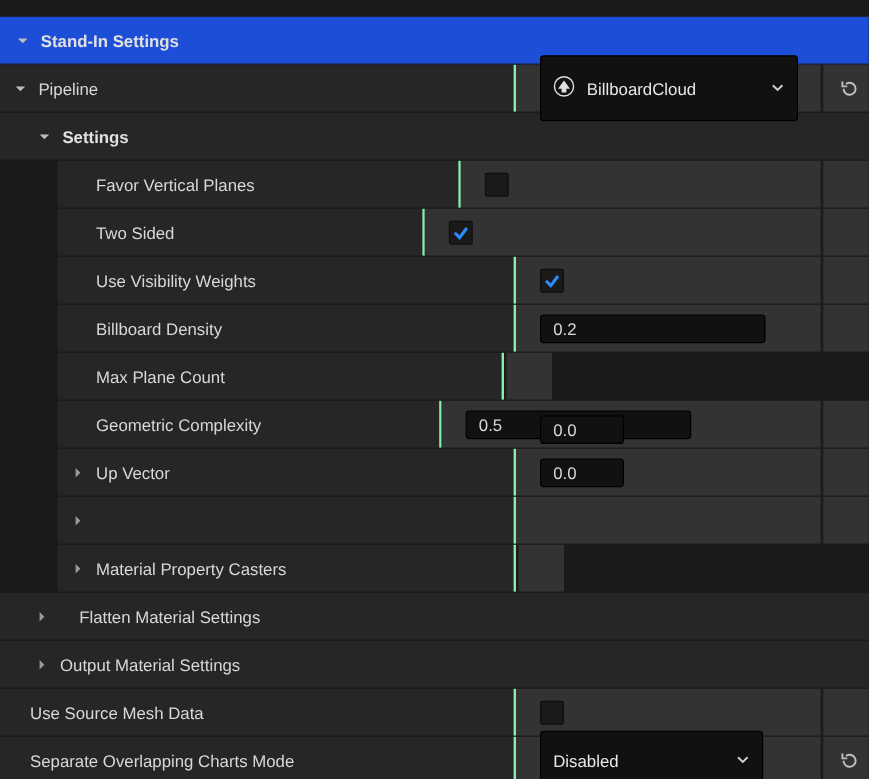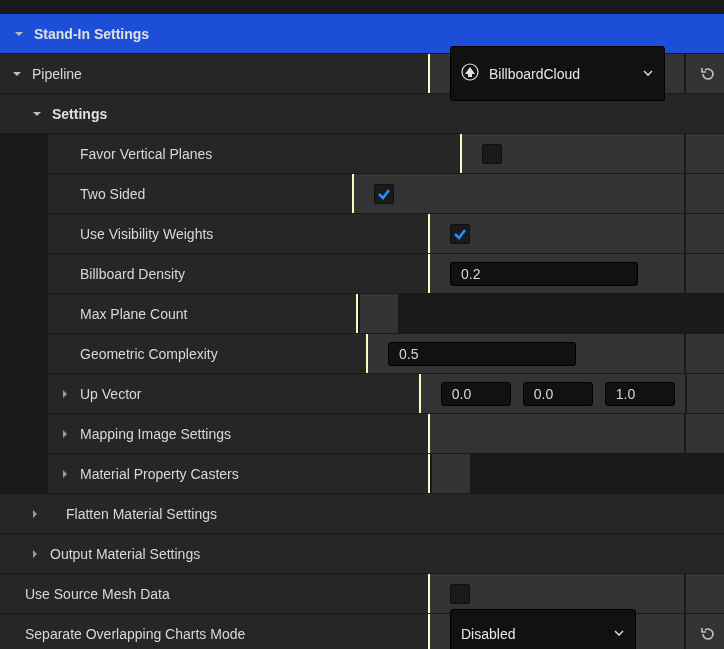--- a/index.html
+++ b/index.html
@@ -23,21 +23,21 @@
     margin-top: 14px;
   }
   .header-2 {
     background: #262626;
     padding-left: 30px;
   }
   .prop-row .label-col {
     display: flex;
     align-items: center;
     background: #262626;
-    border-right: 2px solid #fef9c3;
+    border-right: 2px solid #86efac;
     height: 100%;
   }
   .prop-row .value-col {
     flex: 1;
     display: flex;
     align-items: center;
     background: #333333;
     height: 100%;
     padding-left: 20px;
     padding-right: 10px;
@@ -96,21 +96,21 @@
     border: 1px solid #000;
     border-radius: 3px;
     color: #d8d8d8;
     padding: 3px 10px;
     font-size: 14px;
     width: 188px;
   }
   .vec-input {
     width: 70px;
   }
-  .vec-group { display: flex; gap: 12px; }
+  .vec-group { display: flex; gap: 12px; flex-direction: column; }
   .dropdown {
     background: #111111;
     border: 1px solid #000;
     border-radius: 3px;
     display: flex;
     align-items: center;
     padding: 16px 10px;
     gap: 10px;
     min-width: 186px;
     justify-content: space-between;
@@ -198,21 +198,21 @@
 <div class="row header-2">
   <span class="disclosure">
     <svg width="10" height="10" viewBox="0 0 10 10">
         <path d="M1 3 L5 7 L9 3 Z" fill="#bdbdbd"></path>
       </svg>
   </span>
   <span class="label-text" style="margin-left:8px">Settings</span>
 </div>
 
 <div class="row prop-row">
-  <div class="label-col" style="width:462px">
+  <div class="label-col" style="width:384px">
     <div class="indent-left"></div>
       <div class="sub-indent-block"></div>
     <div class="label-inner" style="padding-left:32px">
       <span class="label-text">Favor Vertical Planes</span>
     </div>
   </div>
   <div class="value-col">
     <div class="checkbox">
       
     </div>
@@ -264,21 +264,21 @@
       <span class="label-text">Billboard Density</span>
     </div>
   </div>
   <div class="value-col">
     <input class="num-input" value="0.2" style="">
   </div>
   <div class="reset-col"></div>
 </div>
 
 <div class="row prop-row">
-  <div class="label-col" style="width:358px">
+  <div class="label-col" style="width:420px">
     <div class="indent-left"></div>
       <div class="sub-indent-block"></div>
     <div class="label-inner" style="padding-left:32px">
       <span class="label-text">Max Plane Count</span>
     </div>
   </div>
   <div class="reset-col"></div>
 </div>
 
 <div class="row prop-row">
@@ -321,21 +321,20 @@
 <div class="row prop-row">
   <div class="label-col" style="width:430px">
     <div class="indent-left"></div>
       <div class="sub-indent-block"></div>
     <div class="label-inner" style="padding-left:10px">
       <span class="disclosure">
         <svg width="10" height="10" viewBox="0 0 10 10">
             <path d="M3 1 L7 5 L3 9 Z" fill="#9a9a9a"></path>
           </svg>
       </span>
-      <span class="label-text">Mapping Image Settings</span>
     </div>
   </div>
   <div class="value-col"></div>
   <div class="reset-col"></div>
 </div>
 
 <div class="row prop-row">
   <div class="label-col" style="width:430px">
     <div class="indent-left"></div>
       <div class="sub-indent-block"></div>

